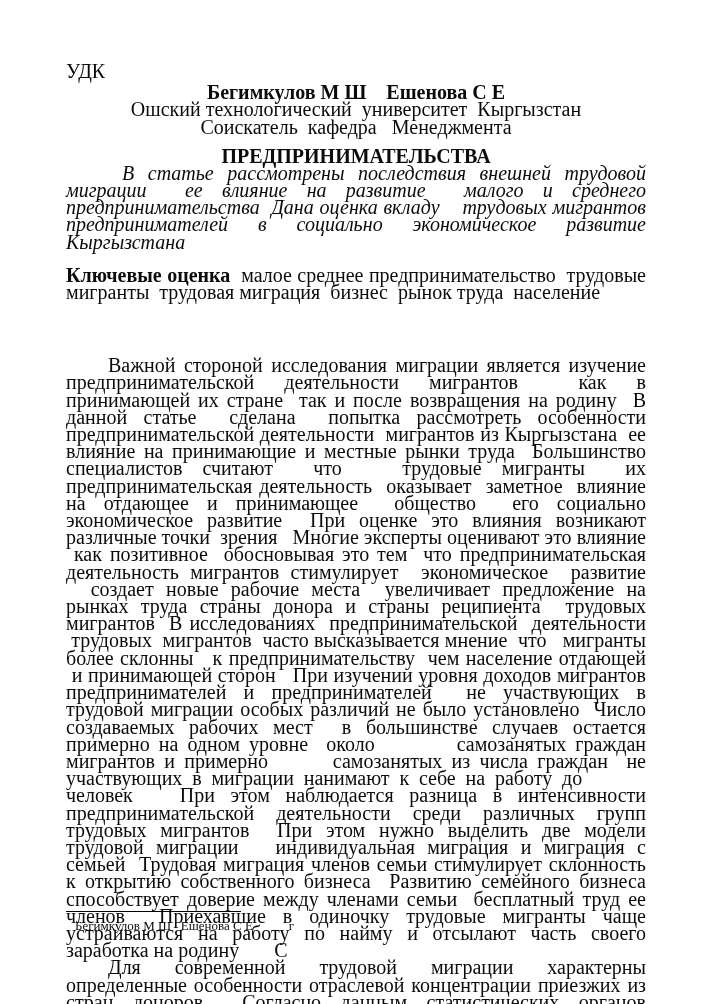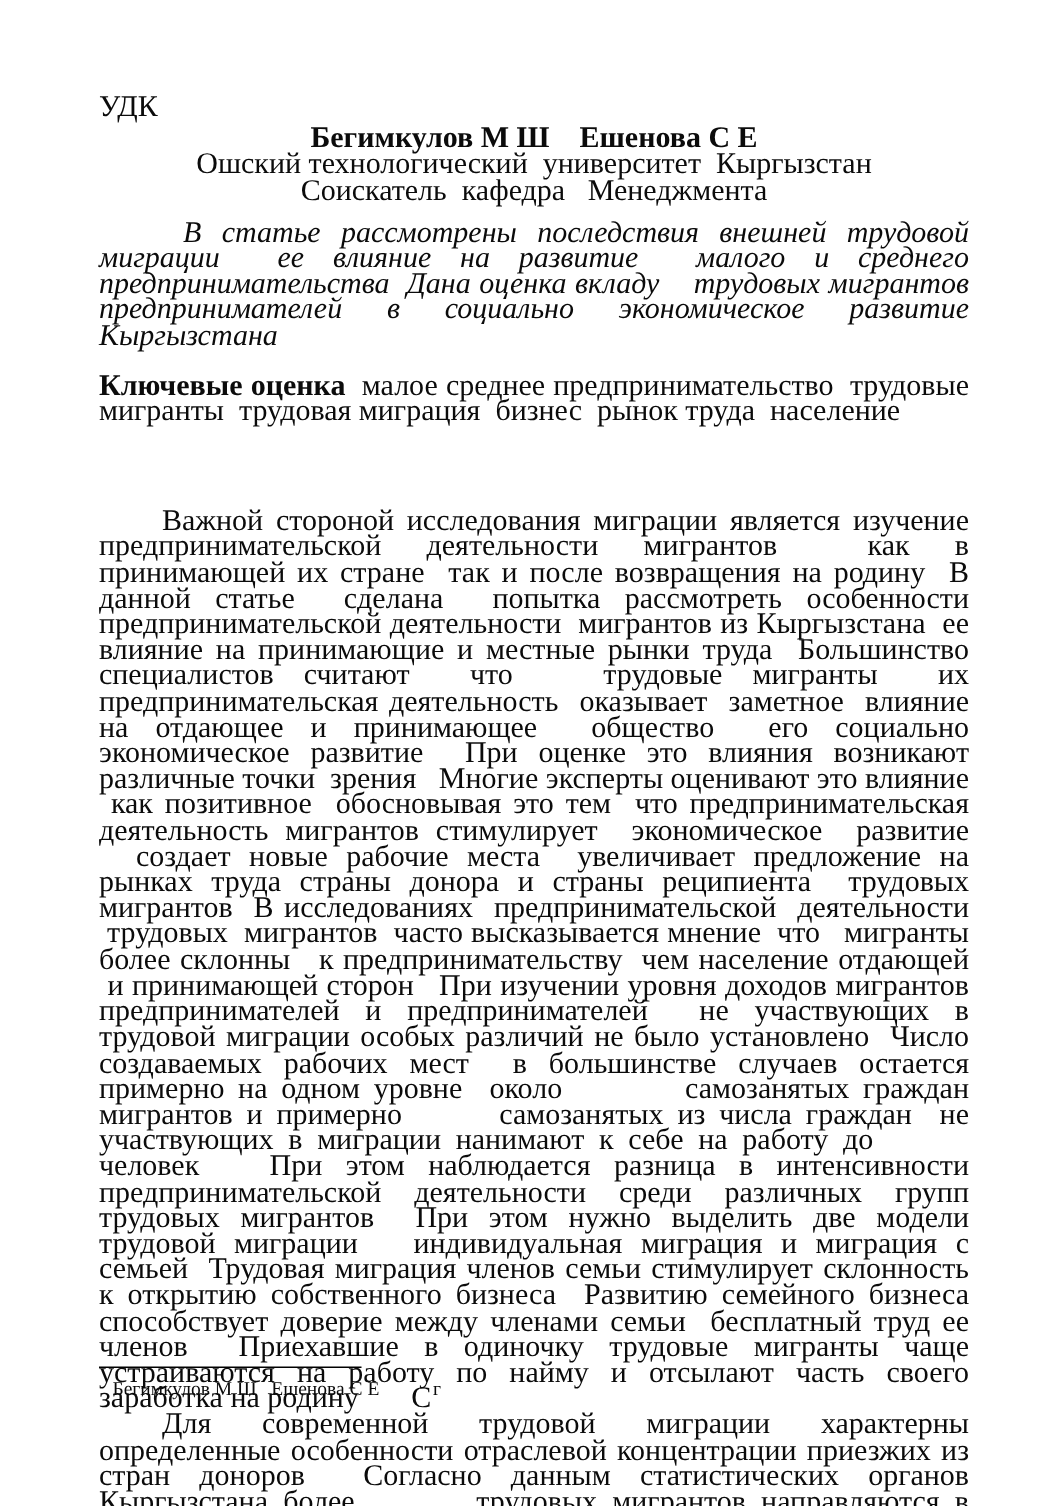--- a/index.html
+++ b/index.html
@@ -93,20 +93,21 @@
 
     <div class="udc">УДК</div>
 
     <div class="authors">Бегимкулов М Ш &nbsp;&nbsp; Ешенова С Е</div>
 
     <div class="center-line">Ошский технологический &nbsp;университет &nbsp;Кыргызстан</div>
 
     <div class="center-line">Соискатель &nbsp;кафедра &nbsp; Менеджмента</div>
 
     <div class="title">
+      <div>ПРЕДПРИНИМАТЕЛЬСТВА</div>
     </div>
 
 
     <p class="abstract">В статье рассмотрены последствия внешней трудовой миграции &nbsp;ее влияние на развитие &nbsp;малого и среднего предпринимательства &nbsp;Дана оценка вкладу &nbsp;&nbsp;&nbsp;трудовых мигрантов предпринимателей в социально экономическое развитие Кыргызстана</p>
 
     <p class="keywords"><b>Ключевые оценка</b><span> &nbsp;малое среднее предпринимательство &nbsp;трудовые мигранты &nbsp;трудовая миграция &nbsp;бизнес &nbsp;рынок труда &nbsp;население</span></p>
 
     <p class="body-par first">Важной стороной исследования миграции является изучение предпринимательской деятельности мигрантов &nbsp;как в принимающей их стране &nbsp;так и после возвращения на родину &nbsp;В данной статье &nbsp;сделана &nbsp;попытка рассмотреть особенности предпринимательской деятельности &nbsp;мигрантов из Кыргызстана &nbsp;ее влияние на принимающие и местные рынки труда &nbsp;Большинство специалистов считают &nbsp;что &nbsp;&nbsp;трудовые мигранты &nbsp;их предпринимательская деятельность &nbsp;оказывает &nbsp;заметное &nbsp;влияние на отдающее и принимающее &nbsp;общество &nbsp;его социально экономическое развитие &nbsp;При оценке это влияния возникают различные точки &nbsp;зрения &nbsp;&nbsp;Многие эксперты оценивают это влияние &nbsp;как позитивное &nbsp;обосновывая это тем &nbsp;что предпринимательская деятельность мигрантов стимулирует &nbsp;экономическое &nbsp;развитие &nbsp;&nbsp;создает новые рабочие места &nbsp;увеличивает предложение на рынках труда страны донора и страны реципиента &nbsp;трудовых мигрантов &nbsp;В исследованиях &nbsp;предпринимательской &nbsp;деятельности &nbsp;трудовых &nbsp;мигрантов &nbsp;часто высказывается мнение &nbsp;что &nbsp;&nbsp;мигранты более склонны &nbsp;&nbsp;к предпринимательству &nbsp;чем население отдающей &nbsp;и принимающей сторон &nbsp;&nbsp;При изучении уровня доходов мигрантов предпринимателей и предпринимателей &nbsp;не участвующих в трудовой миграции особых различий не было установлено &nbsp;Число создаваемых рабочих мест &nbsp;в большинстве случаев остается примерно на одном уровне &nbsp;около &nbsp;&nbsp;&nbsp;&nbsp;&nbsp;&nbsp;&nbsp; самозанятых граждан мигрантов и примерно &nbsp;&nbsp;&nbsp;&nbsp;&nbsp; самозанятых из числа граждан &nbsp;не участвующих в миграции нанимают к себе на работу до &nbsp;&nbsp;&nbsp;&nbsp;&nbsp;&nbsp; человек &nbsp;&nbsp;При этом наблюдается разница в интенсивности предпринимательской деятельности среди различных групп трудовых мигрантов &nbsp;При этом нужно выделить две модели трудовой миграции &nbsp;&nbsp;индивидуальная миграция и миграция с семьей &nbsp;Трудовая миграция членов семьи стимулирует склонность к открытию собственного бизнеса &nbsp;Развитию семейного бизнеса способствует доверие между членами семьи &nbsp;бесплатный труд ее членов &nbsp;Приехавшие в одиночку трудовые мигранты чаще устраиваются на работу по найму и отсылают часть своего заработка на родину &nbsp;&nbsp;&nbsp;&nbsp;&nbsp; С</p>
 
     <p class="body-par">Для современной трудовой миграции характерны определенные особенности отраслевой концентрации приезжих из стран доноров &nbsp;Согласно данным статистических органов Кыргызстана более &nbsp;&nbsp;&nbsp;&nbsp;&nbsp;&nbsp; трудовых мигрантов направляются в Россию &nbsp;Многие из трудовых мигрантов заняты предпринимательской деятельностью &nbsp;Значительная часть предпринимателей мигрантов занята в торговой сфере &nbsp;прежде всего в сфере розничной торговли &nbsp;В Москве &nbsp;Екатеринбурге &nbsp;Новосибирске и других городах России в сфере</p>

